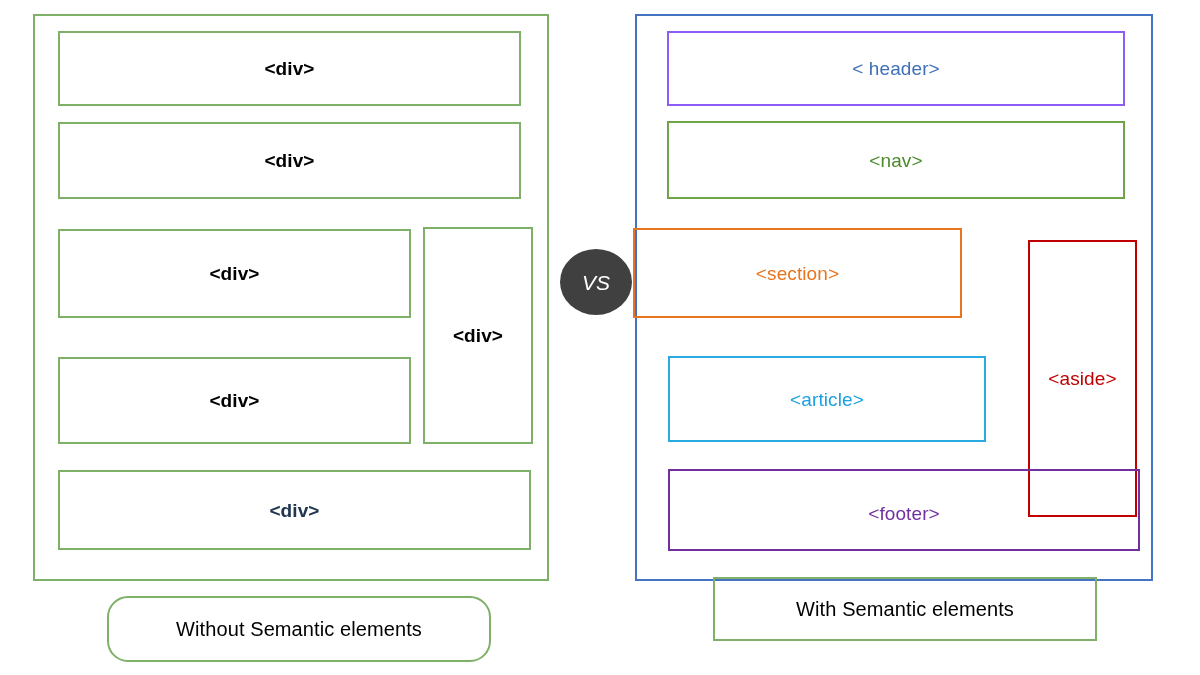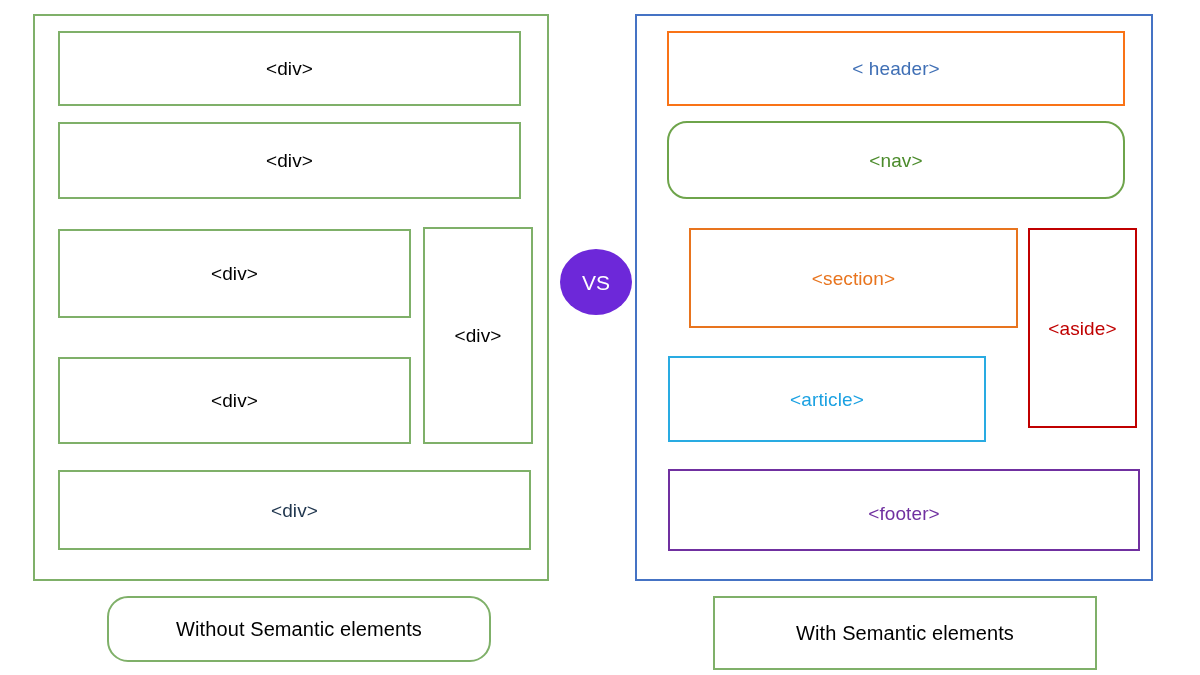--- a/index.html
+++ b/index.html
@@ -32,25 +32,25 @@
     letter-spacing: 0.1px;
     white-space: nowrap;
   }
 
   
   .panel-left  { border: 2px solid #7FB069; }
   .panel-right { border: 2px solid #4573C4; }
 
   
   .div-box { border: 2px solid #7FB069; }
-  .div-box > .label { color: #000000; }
+  .div-box > .label { color: #000000; font-weight: bold; }
   .div-box.navy > .label { color: #21374F; }
 
   
-  .b-header  { border: 2px solid #f97316; }
+  .b-header  { border: 2px solid #8b5cf6; }
   .b-header  > .label { color: #3F6FB5; }
   .b-nav     { border: 2px solid #6EA44B; }
   .b-nav     > .label { color: #4B8B2B; }
   .b-section { border: 2px solid #E8741E; }
   .b-section > .label { color: #E8741E; }
   .b-article { border: 2px solid #29ABE2; }
   .b-article > .label { color: #1BA1E2; }
   .b-aside   { border: 2px solid #C00000; }
   .b-aside   > .label { color: #C00000; }
   .b-footer  { border: 2px solid #7030A0; }
@@ -60,24 +60,25 @@
   .caption-box { border: 2px solid #7FB069; }
   .caption-box > .label {
     color: #000000;
     font-size: 20px;
   }
 
   
   .vs-badge {
     position: absolute;
     border-radius: 50%;
-    background: #6d28d9;
+    background: #404040;
     display: flex;
     align-items: center;
     justify-content: center;
+    font-style: italic;
   }
   .vs-badge > .label {
     color: #ffffff;
     font-size: 21px;
     line-height: 1;
   }
 </style>
 </head>
 <body>
 
@@ -116,37 +117,37 @@
   <div class="vs-badge" style="left:560px; top:249px; width:72px; height:66px;">
     <span class="label">VS</span>
   </div>
 
   <div class="box panel-right" style="left:635px; top:14px; width:518px; height:567px;"></div>
 
   <div class="box b-header" style="left:667px; top:31px; width:458px; height:75px;">
     <span class="label">&lt; header&gt;</span>
   </div>
 
-  <div class="box b-nav" style="left:667px; top:121px; width:458px; height:78px;border-radius:20px;">
+  <div class="box b-nav" style="left:667px; top:121px; width:458px; height:78px;">
     <span class="label">&lt;nav&gt;</span>
   </div>
 
-  <div class="box b-section" style="left:689px; top:228px; width:329px; height:100px;">
+  <div class="box b-section" style="left:633px; top:228px; width:329px; height:90px;">
     <span class="label">&lt;section&gt;</span>
   </div>
 
-  <div class="box b-aside" style="left:1028px; top:228px; width:109px; height:200px;">
+  <div class="box b-aside" style="left:1028px; top:240px; width:109px; height:277px;">
     <span class="label">&lt;aside&gt;</span>
   </div>
 
   <div class="box b-article" style="left:668px; top:356px; width:318px; height:86px;">
     <span class="label">&lt;article&gt;</span>
   </div>
 
   <div class="box b-footer" style="left:668px; top:469px; width:472px; height:82px;">
     <span class="label">&lt;footer&gt;</span>
   </div>
 
-  <div class="box caption-box" style="left:713px; top:596px; width:384px; height:74px;">
+  <div class="box caption-box" style="left:713px; top:577px; width:384px; height:64px;">
     <span class="label">With Semantic elements</span>
   </div>
 
 </div>
 
 </body></html>

